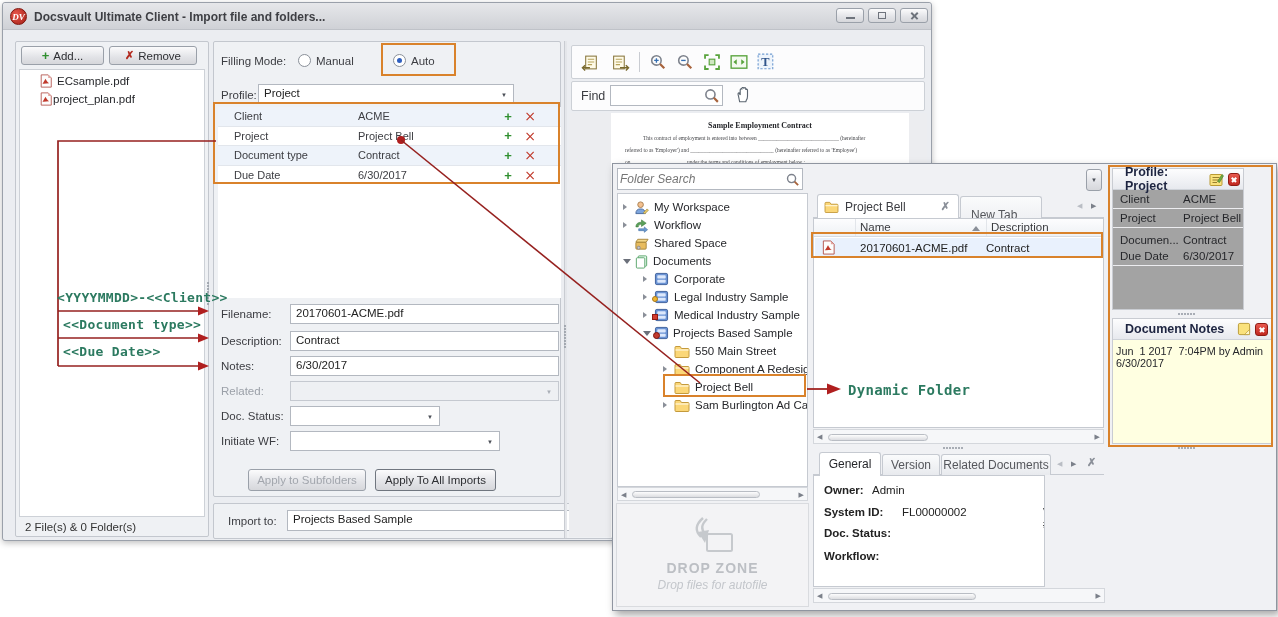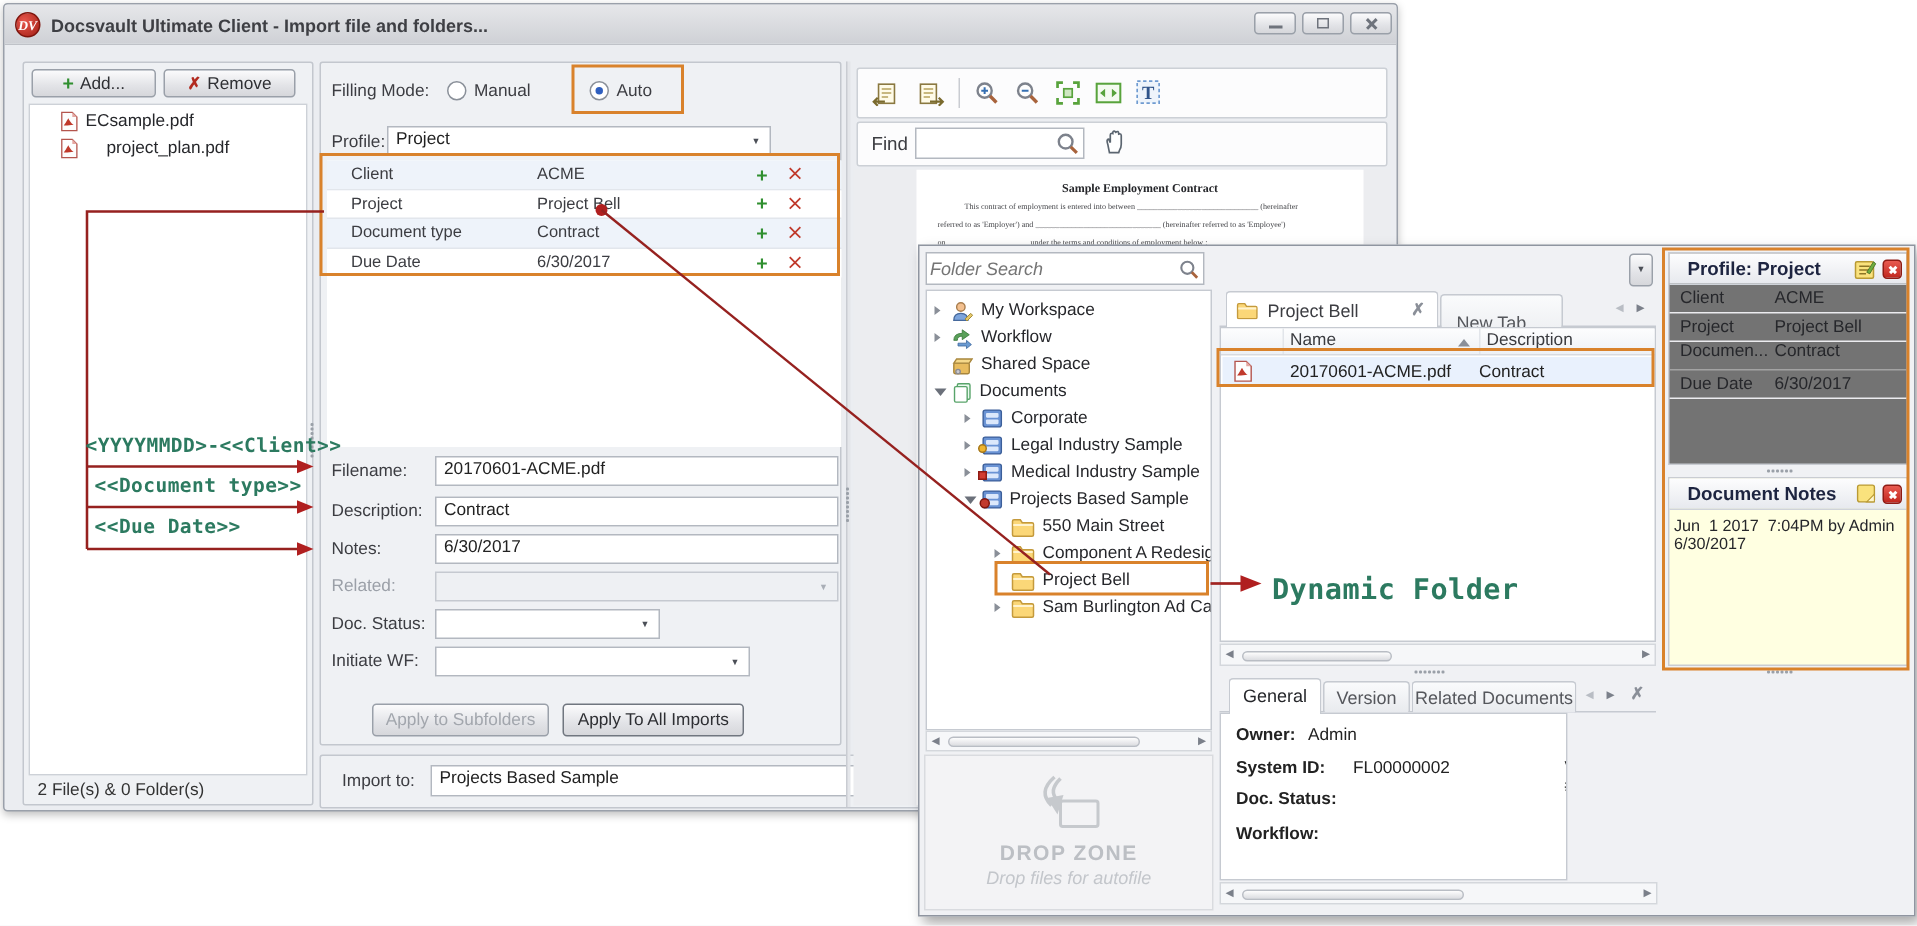--- a/index.html
+++ b/index.html
@@ -180,21 +180,21 @@
   <div class="w tr" data-name="file-item-ecsample" style="left:36px;top:69px;width:160px">
     <svg class="ic" data-name="pdf-icon" width="14" height="14">
         <use href="#i-pdf"></use>
       </svg>
     <span style="margin-left:4px">ECsample.pdf</span>
   </div>
   <div class="w tr" data-name="file-item-projectplan" style="left:36px;top:87px;width:160px">
     <svg class="ic" data-name="pdf-icon" width="14" height="14">
         <use href="#i-pdf"></use>
       </svg>
-    <span style="margin-left:18px">project_plan.pdf</span>
+    <span style="margin-left:0">project_plan.pdf</span>
   </div>
   <div class="w lbl" data-name="files-status" style="left:22px;top:518px;color:#333">2 File(s) &amp; 0 Folder(s)</div>
 
   <div class="w gb" data-name="fill-panel" style="left:210px;top:38px;width:348px;height:456px;background:#eff1f4"></div>
   <div class="w lbl" data-name="filling-mode-label" style="left:218px;top:52px">Filling Mode:</div>
   <div class="w" data-name="radio-manual" style="left:295px;top:51px;width:13px;height:13px;border:1px solid #8a9099;border-radius:50%;background:#fff"></div>
   <div class="w lbl" data-name="radio-manual-label" style="left:313px;top:52px">Manual</div>
   <div class="w" data-name="radio-auto" style="left:390px;top:51px;width:13px;height:13px;border:1px solid #8a9099;border-radius:50%;background:#fff"></div>
   <div class="w" data-name="radio-auto-dot" style="left:394px;top:55px;width:5px;height:5px;border-radius:50%;background:#2f5fbf"></div>
   <div class="w lbl" data-name="radio-auto-label" style="left:408px;top:52px">Auto</div>
@@ -499,37 +499,37 @@
     <b class="w" data-name="workflow-label" style="left:10px;top:74px">Workflow:</b>
     <b class="w" data-name="ocr-label" style="left:230px;top:74px;white-space:nowrap">OCR Status:</b>
     <b class="w" data-name="signature-label" style="left:230px;top:96px;white-space:nowrap">Signature:</b>
   </div>
   <div class="scroll" data-name="props-hscrollbar" style="left:200px;top:424px;width:292px;height:15px">
     <span class="sarr" data-name="scroll-left-icon" style="margin-left:3px">◀</span>
     <span class="thumb" data-name="scroll-thumb" style="left:14px;width:148px;top:3.5px"></span>
     <span class="sarr" data-name="scroll-right-icon" style="position:absolute;right:3px">▶</span>
   </div>
 
-  <div class="w" data-name="profile-panel" style="left:499px;top:4px;width:160px;height:142px;background:#737373;border:1px solid #c9ccd2">
+  <div class="w" data-name="profile-panel" style="left:499px;top:4px;width:132px;height:142px;background:#a3a3a3;border:1px solid #c9ccd2">
     <div class="hdr" data-name="profile-panel-header" style="height:21px;padding-left:12px">
       <span data-name="profile-panel-title">Profile: Project</span>
       <svg class="ic" data-name="edit-profile-icon" width="15" height="15" style="margin-left:auto">
           <use href="#i-edit"></use>
         </svg>
       <span class="xbtn" data-name="close-profile-icon" style="margin:0 3px 0 4px"></span>
     </div>
     <div data-name="profile-row" style="height:19px;display:flex;align-items:center;border-bottom:1px solid #ececef;font:11.5px 'Liberation Sans',sans-serif;color:#26272b">
         <span style="width:70px;padding-left:7px">Client</span>
         <span>ACME</span>
       </div>
     <div data-name="profile-row" style="height:19px;display:flex;align-items:center;border-bottom:1px solid #ececef;font:11.5px 'Liberation Sans',sans-serif;color:#26272b">
         <span style="width:70px;padding-left:7px">Project</span>
         <span>Project Bell</span>
       </div>
-    <div data-name="profile-row" style="height:19px;display:flex;align-items:flex-start;border-bottom:1px solid #a3a3a3;font:11.5px 'Liberation Sans',sans-serif;color:#26272b">
+    <div data-name="profile-row" style="height:19px;display:flex;align-items:flex-end;border-bottom:1px solid #a3a3a3;font:11.5px 'Liberation Sans',sans-serif;color:#26272b">
         <span style="width:70px;padding-left:7px">Documen...</span>
         <span>Contract</span>
       </div>
     <div data-name="profile-row" style="height:19px;display:flex;align-items:center;border-bottom:1px solid #ececef;font:11.5px 'Liberation Sans',sans-serif;color:#26272b">
         <span style="width:70px;padding-left:7px">Due Date</span>
         <span>6/30/2017</span>
       </div>
   </div>
   <div class="dots" data-name="right-splitter-handle-1" style="left:565px;top:149px">
       <i></i>
@@ -564,21 +564,21 @@
 
 <div class="obox" data-name="highlight-auto" style="left:381px;top:43px;width:75px;height:33px"></div>
 <div class="obox" data-name="highlight-index-table" style="left:213px;top:102px;width:347px;height:82px"></div>
 <div class="obox" data-name="highlight-project-bell-folder" style="left:663px;top:374px;width:143px;height:23px;z-index:40"></div>
 <div class="obox" data-name="highlight-file-row" style="left:811px;top:232px;width:292px;height:26px;z-index:40"></div>
 <div class="obox" data-name="highlight-profile-panel" style="left:1108px;top:165px;width:165px;height:282px;z-index:40"></div>
 
 <div class="w mono" data-name="annotation-filename-pattern" style="left:57px;top:290px;z-index:45">&lt;YYYYMMDD&gt;-&lt;&lt;Client&gt;&gt;</div>
 <div class="w mono" data-name="annotation-doctype-pattern" style="left:63px;top:317px;z-index:45">&lt;&lt;Document type&gt;&gt;</div>
 <div class="w mono" data-name="annotation-duedate-pattern" style="left:63px;top:344px;z-index:45">&lt;&lt;Due Date&gt;&gt;</div>
-<div class="w mono" data-name="annotation-dynamic-folder" style="left:848px;top:382px;z-index:45;font-size:19px">Dynamic Folder</div>
+<div class="w mono" data-name="annotation-dynamic-folder" style="left:848px;top:382px;z-index:45;font-size:14px">Dynamic Folder</div>
 
 <svg class="w" data-name="annotation-lines" width="1278" height="617" style="left:0;top:0;z-index:44;pointer-events:none">
   <path data-name="bracket-line" d="M216 141 L58 141 L58 366" fill="none" stroke="#96211f" stroke-width="1.7"></path>
   <path data-name="arrow-line-filename" d="M58 311 L198 311" stroke="#96211f" stroke-width="1.7"></path>
   <polygon data-name="arrowhead-filename" points="198,306.5 209,311 198,315.5" fill="#b01f1f"></polygon>
   <path data-name="arrow-line-description" d="M58 338 L198 338" stroke="#96211f" stroke-width="1.7"></path>
   <polygon data-name="arrowhead-description" points="198,333.5 209,338 198,342.5" fill="#b01f1f"></polygon>
   <path data-name="arrow-line-notes" d="M58 366 L198 366" stroke="#96211f" stroke-width="1.7"></path>
   <polygon data-name="arrowhead-notes" points="198,361.5 209,366 198,370.5" fill="#b01f1f"></polygon>
   <circle data-name="diagonal-origin-dot" cx="401" cy="140" r="4" fill="#b01f1f"></circle>

